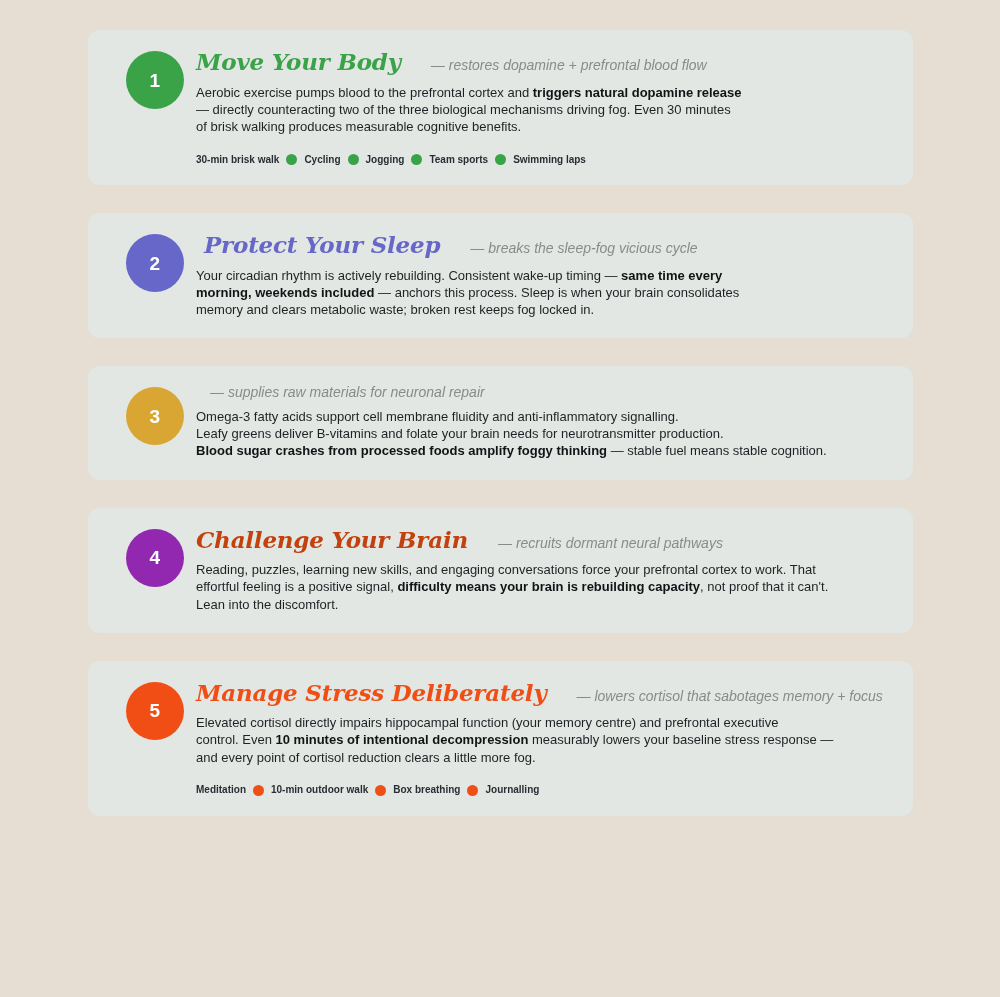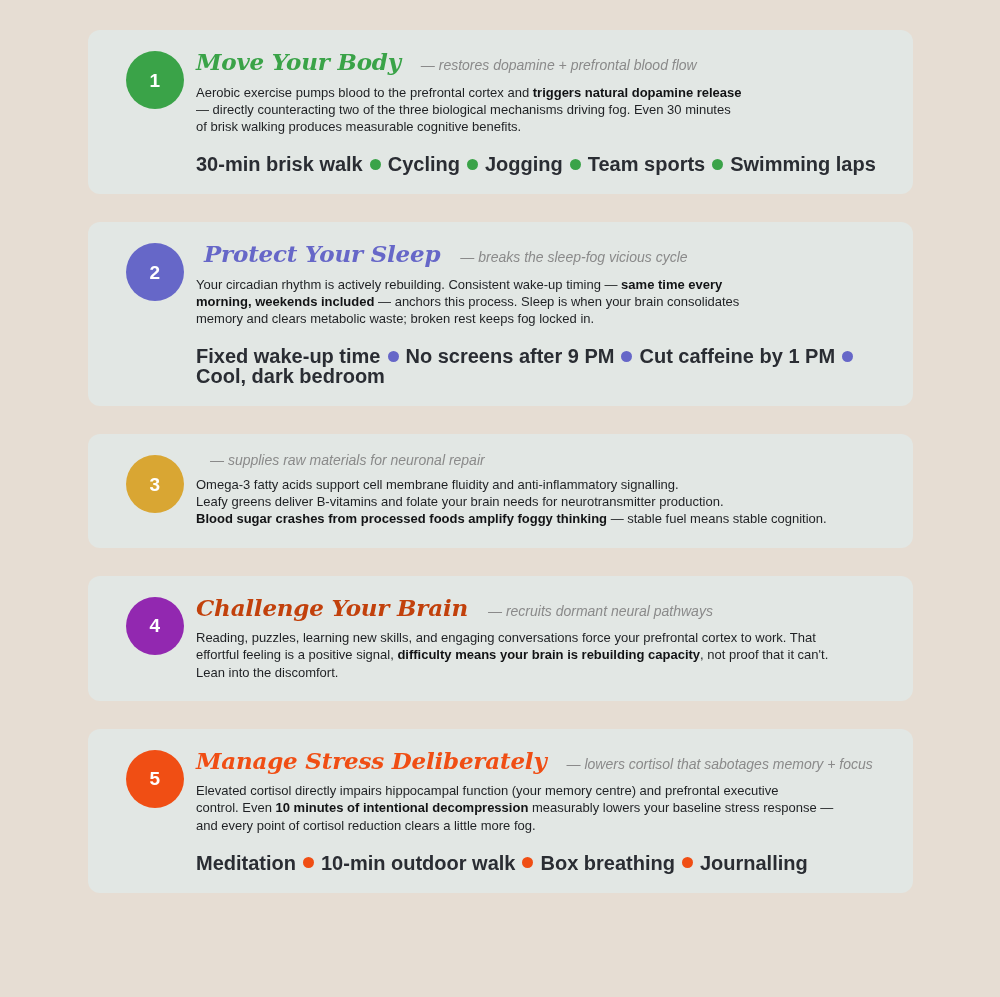--- a/index.html
+++ b/index.html
@@ -61,21 +61,21 @@
   .content {
     flex: 1 1 auto;
     min-width: 0;
     padding-top: 0px;
   }
 
   .heading-row {
     display: flex;
     align-items: baseline;
     flex-wrap: wrap;
-    gap: 6px;
+    gap: 16px;
     margin: 0 0 8px 0;
   }
 
   .card-title {
     font-family: "DejaVu Serif", "Liberation Serif", serif;
     font-style: italic;
     font-weight: bold;
     font-size: 23px;
     line-height: 1.2;
     letter-spacing: -0.2px;
@@ -103,21 +103,21 @@
   .card-body.narrow { max-width: 600px; }
   .card-body b { font-weight: bold; color: #121315; }
 
   .tags {
     margin-top: 19px;
     display: flex;
     flex-wrap: wrap;
     align-items: center;
     font-family: "Liberation Sans", sans-serif;
     font-weight: bold;
-    font-size: 20px;
+    font-size: 10px;
     color: #2a2d33;
     line-height: 1;
   }
   .tag-label { white-space: nowrap; }
   .tag-dot {
     display: inline-block;
     width: 11px;
     height: 11px;
     border-radius: 50%;
     margin: 0 7px;
@@ -156,29 +156,20 @@
     <div class="card">
       <div class="badge-col">
         <div class="badge" style="background: rgb(102, 103, 200);">2</div>
       </div>
       <div class="content">
         <div class="heading-row">
           <span class="card-title" style="color: rgb(102, 103, 200); margin-left: 8px;">Protect Your Sleep</span>
           <span class="card-subtitle">— breaks the sleep-fog vicious cycle</span>
         </div>
         <p class="card-body narrow">Your circadian rhythm is actively rebuilding. Consistent wake-up timing — <b>same time every</b><br><b>morning, weekends included</b> — anchors this process. Sleep is when your brain consolidates<br>memory and clears metabolic waste; broken rest keeps fog locked in.</p>
-        <div class="tags">
-          <span class="tag-label">Fixed wake-up time</span>
-          <span class="tag-dot" style="background: rgb(102, 103, 200);"></span>
-          <span class="tag-label">No screens after 9 PM</span>
-          <span class="tag-dot" style="background: rgb(102, 103, 200);"></span>
-          <span class="tag-label">Cut caffeine by 1 PM</span>
-          <span class="tag-dot" style="background: rgb(102, 103, 200);"></span>
-          <span class="tag-label">Cool, dark bedroom</span>
-        </div>
       </div>
     </div>
     <div class="card">
       <div class="badge-col">
         <div class="badge" style="background: rgb(217, 166, 51);">3</div>
       </div>
       <div class="content">
         <div class="heading-row">
           <span class="card-subtitle">— supplies raw materials for neuronal repair</span>
         </div>

